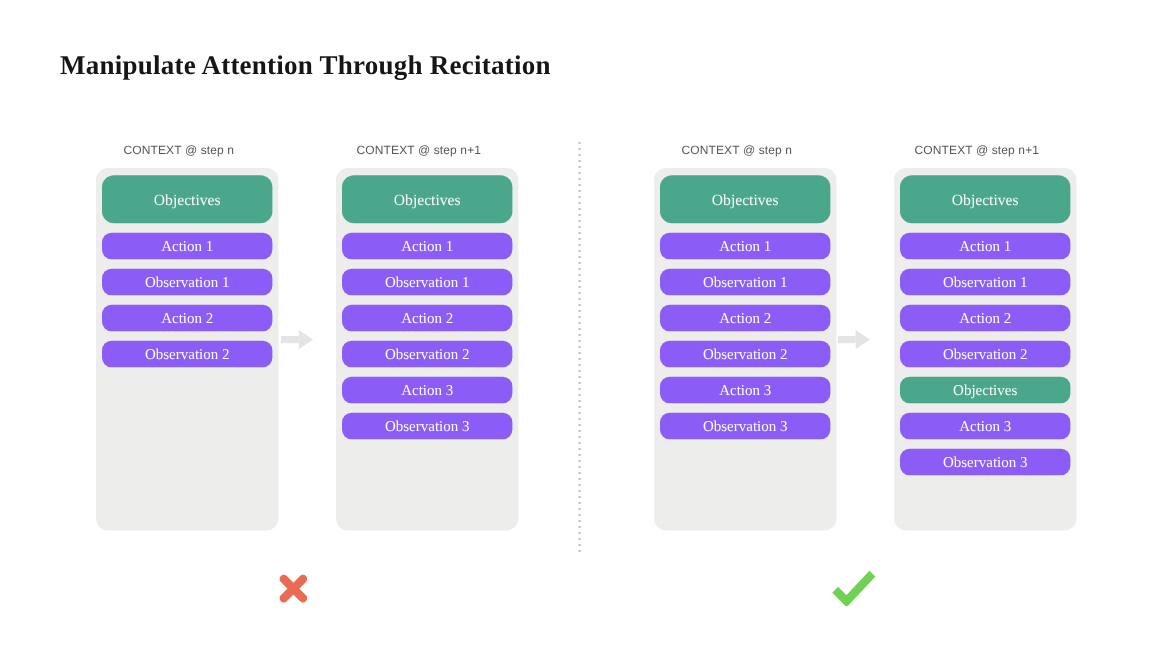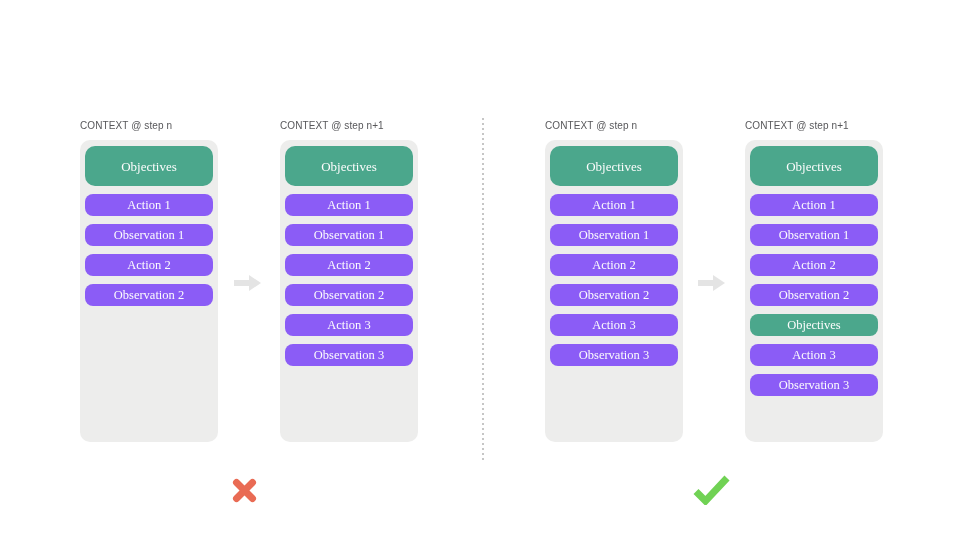--- a/index.html
+++ b/index.html
@@ -6,25 +6,25 @@
   .stage {
     position:relative; width:960px; height:540px; background:#ffffff;
     overflow:hidden; font-family:"Liberation Sans", sans-serif;
   }
   .slide-title {
     position:absolute; left:50px; top:42px;
     font-family:"Liberation Serif", serif; font-weight:700;
     font-size:22.5px; color:#161616; letter-spacing:0.2px;
   }
   .panel-label {
-    position:absolute; top:120px; width:138px; 
+    position:absolute; top:120px; width:138px; text-align:center;
     font-size:10px; color:#57575a; letter-spacing:0.1px;
   }
   .panel {
-    position:absolute; top:140px; width:138px; height:302px;
+    position:absolute; top:140px; width:152px; height:302px;
     background:#ededec; border-radius:10px;
     padding:6px 5px; box-sizing:border-box;
     display:flex; flex-direction:column; gap:8px;
   }
   .pill {
     flex:0 0 auto; height:22px; border-radius:8px;
     background:#8b5cf6; color:#fdfdfd;
     font-family:"Liberation Serif", serif; font-size:12.5px;
     display:flex; align-items:center; justify-content:center;
     line-height:1;
@@ -44,20 +44,21 @@
   .pos-arrow-left { left:234px; }
   .pos-arrow-right { left:698px; }
   .pos-x { left:231px; top:477px; }
   .pos-check { left:691px; top:474px; }
 </style>
 </head>
 <body>
 
 <div class="stage">
 
+  <div class="slide-title">Manipulate Attention Through Recitation</div>
 
   <div class="panel-label pos-p0">CONTEXT @ step n</div>
   <div class="panel pos-p0">
     <div class="pill pill-green pill-lg">Objectives</div>
     <div class="pill">Action 1</div>
     <div class="pill">Observation 1</div>
     <div class="pill">Action 2</div>
     <div class="pill">Observation 2</div>
   </div>
 

